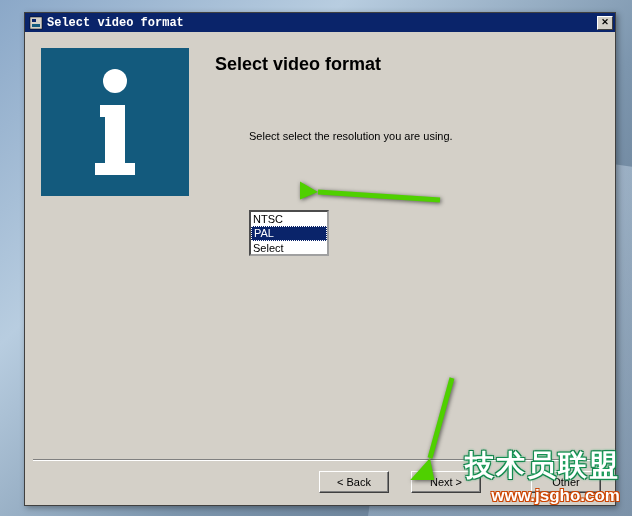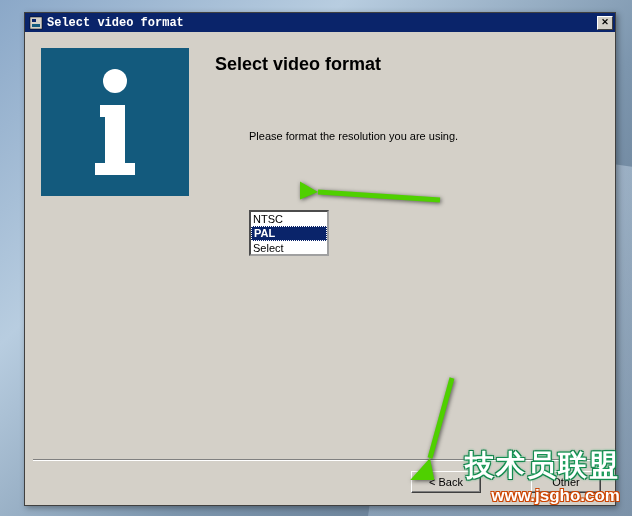--- a/index.html
+++ b/index.html
@@ -31,21 +31,21 @@
     display: flex; align-items: center; justify-content: center;
   }
   .wizard-image svg { width: 70px; height: 110px; }
   .heading { position: absolute; left: 190px; top: 22px; font-size: 18px; font-family: Tahoma, sans-serif; font-weight: bold; color: #000; }
   .body-text { position: absolute; left: 224px; top: 98px; font-size: 11px; color: #000; }
   .listbox {
     position: absolute; left: 224px; top: 178px; width: 80px; height: 46px;
     background: #fff; border: 2px inset #a0a0a0; overflow: hidden;
   }
   .listbox-item { height: 14px; line-height: 14px; padding: 0 2px; font-size: 11px; cursor: default; }
-  .listbox-item.selected { background: #0a246a; color: #fff; border: 1px dotted #fff; box-sizing: border-box; height: 15px; line-height: 13px; font-weight: bold; }
+  .listbox-item.selected { background: #0a246a; color: #fff; border: 1px dotted #fff; box-sizing: border-box; height: 15px; line-height: 13px; }
   .separator { position: absolute; left: 8px; right: 8px; bottom: 44px; height: 2px; border-top: 1px solid #808080; border-bottom: 1px solid #fff; }
   .button-row { position: absolute; right: 14px; bottom: 12px; display: flex; gap: 22px; }
   .btn {
     width: 70px; height: 22px; background: #d4d0c8;
     border: 1px solid #404040; border-top-color: #fff; border-left-color: #fff;
     box-shadow: inset -1px -1px 0 #808080, inset 1px 1px 0 #d4d0c8;
     font-size: 11px; display: flex; align-items: center; justify-content: center; cursor: default;
   }
   .arrow {
     position: absolute; pointer-events: none;
@@ -84,32 +84,33 @@
 
   <div class="content">
     <div class="wizard-image">
       <svg viewBox="0 0 70 110">
         <circle cx="35" cy="14" r="12" fill="#fff"></circle>
         <path d="M 20 38 L 45 38 L 45 96 L 55 96 L 55 108 L 15 108 L 15 96 L 25 96 L 25 50 L 20 50 Z" fill="#fff"></path>
       </svg>
     </div>
 
     <div class="heading">Select video format</div>
-    <div class="body-text">Please format the resolution you are using.</div>
+    <div class="body-text">Select select the resolution you are using.</div>
 
     <div class="listbox">
       <div class="listbox-item">NTSC</div>
       <div class="listbox-item selected">PAL</div>
       <div class="listbox-item">Select</div>
     </div>
 
     <div class="separator"></div>
 
     <div class="button-row">
       <div class="btn">&lt; Back</div>
+      <div class="btn">Next &gt;</div>
       <div style="width:6px"></div>
       <div class="btn">Other</div>
     </div>
   </div>
 </div>
 
 <svg class="arrow arrow1" width="150" height="60">
   <defs>
       <marker id="ah1" markerWidth="12" markerHeight="12" refX="2" refY="6" orient="auto">
         <path d="M12,1 L2,6 L12,11 L9,6 Z" fill="#4fd000"></path>

